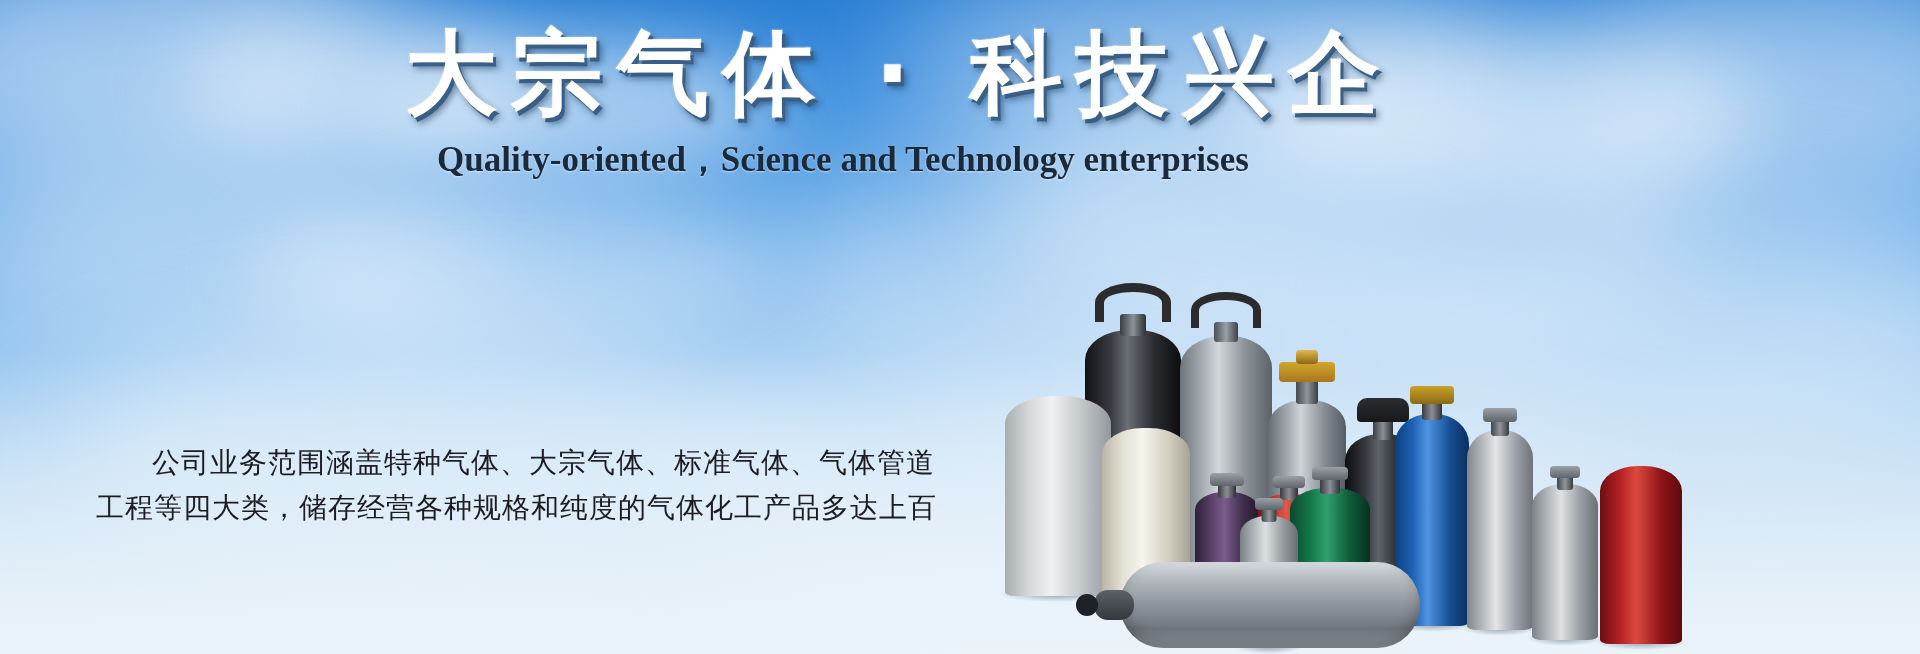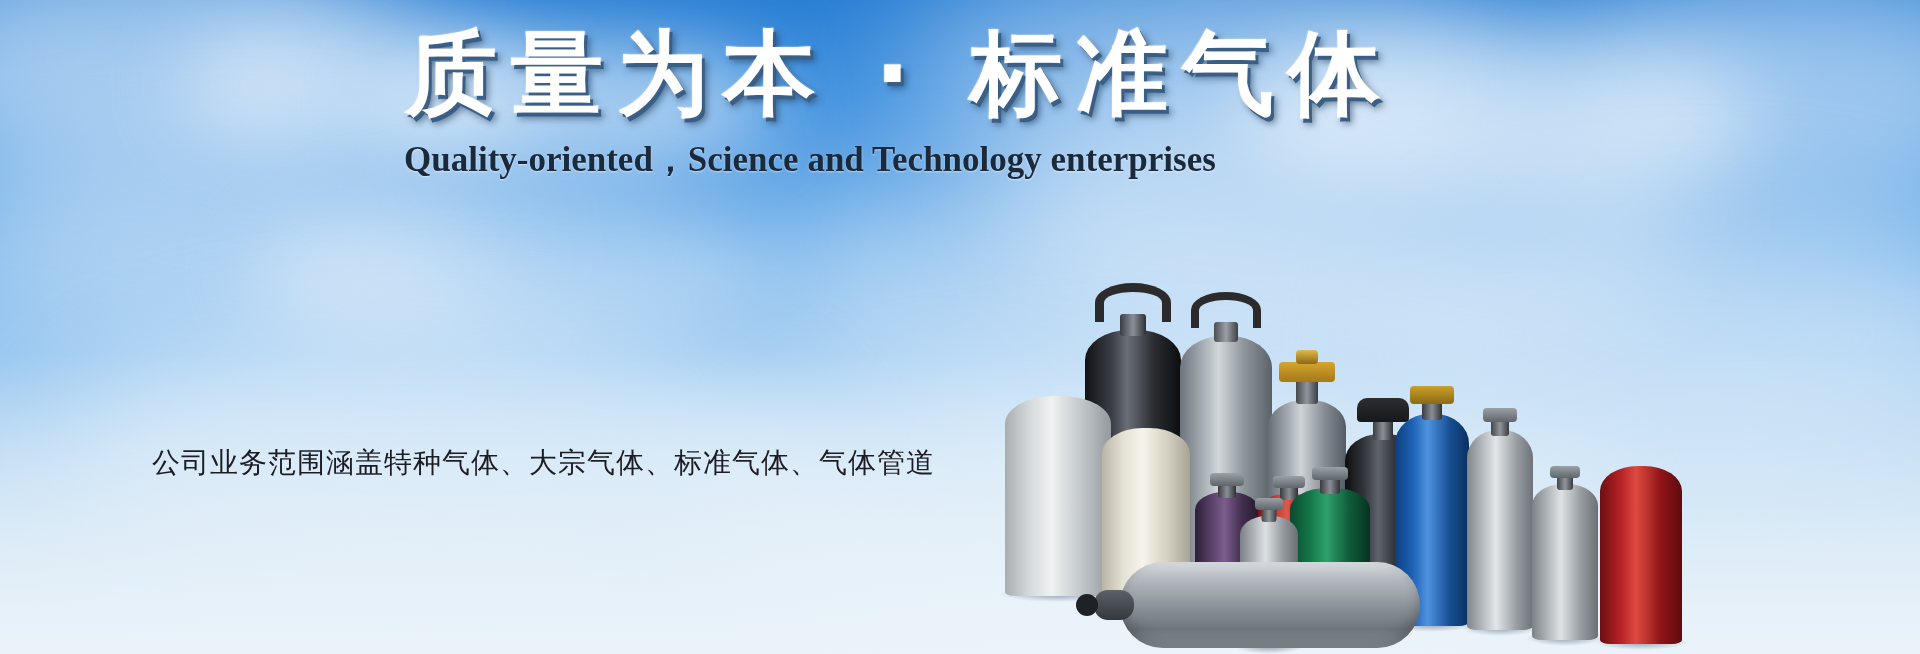--- a/index.html
+++ b/index.html
@@ -34,21 +34,21 @@
     letter-spacing:14px;
     color:#ffffff;
     text-shadow:
       3px 4px 0 #3a5f86,
       5px 6px 7px rgba(20,45,75,.55),
       0 0 2px rgba(255,255,255,.9);
     white-space:nowrap;
     line-height:1.05;
   }
   #subtitle{
-    position:absolute;left:404px;top:136px;
+    position:absolute;left:437px;top:136px;
     font-family:"Liberation Serif","DejaVu Serif",serif;
     font-weight:bold;
     font-size:35px;
     color:#1a2a3d;
     white-space:nowrap;
     text-shadow:0 1px 2px rgba(255,255,255,.5);
   }
 
   
   #tagline-box{
@@ -142,26 +142,27 @@
   <div class="cloud vsoft" style="left:-60px;top:150px;width:560px;height:200px;opacity:.42;"></div>
   <div class="cloud soft" style="left:250px;top:190px;width:520px;height:160px;opacity:.38;"></div>
   <div class="cloud vsoft" style="left:760px;top:170px;width:700px;height:240px;opacity:.40;"></div>
   <div class="cloud vsoft" style="left:1380px;top:210px;width:640px;height:250px;opacity:.45;"></div>
   <div class="cloud vsoft" style="left:60px;top:330px;width:760px;height:260px;opacity:.45;"></div>
   <div class="cloud vsoft" style="left:700px;top:380px;width:900px;height:280px;opacity:.5;"></div>
   <div class="haze" style="left:1000px;top:60px;width:700px;height:300px;background:rgba(255,255,255,.35);"></div>
 
   <div id="bottomwash"></div>
 
-  <div id="headline">质量为本 · 标准气体</div>
+  <div id="headline">大宗气体 · 科技兴企</div>
   <div id="subtitle">Quality-oriented，Science and Technology enterprises</div>
 
 
   <div id="paragraph">
     <div class="line first">公司业务范围涵盖特种气体、大宗气体、标准气体、气体管道</div>
+    <div class="line">工程等四大类，储存经营各种规格和纯度的气体化工产品多达上百</div>
   </div>
 
   <div id="cylinders">
 
     <div class="cyl" style="left:-55px;bottom:110px;width:96px;height:250px;">
       <div class="shadow" style="width:110px;"></div>
       <div class="body" style="height:214px;background:linear-gradient(90deg,#111215 0%,#3b3e44 28%,#6a6e76 44%,#2a2c30 72%,#0c0d0f 100%);"></div>
       <div class="neck" style="bottom:208px;width:26px;height:22px;background:linear-gradient(90deg,#3a3d42,#8b9097,#2d3034);"></div>
       <div class="handle" style="bottom:222px;width:58px;height:30px;border-width:9px;"></div>
     </div>

